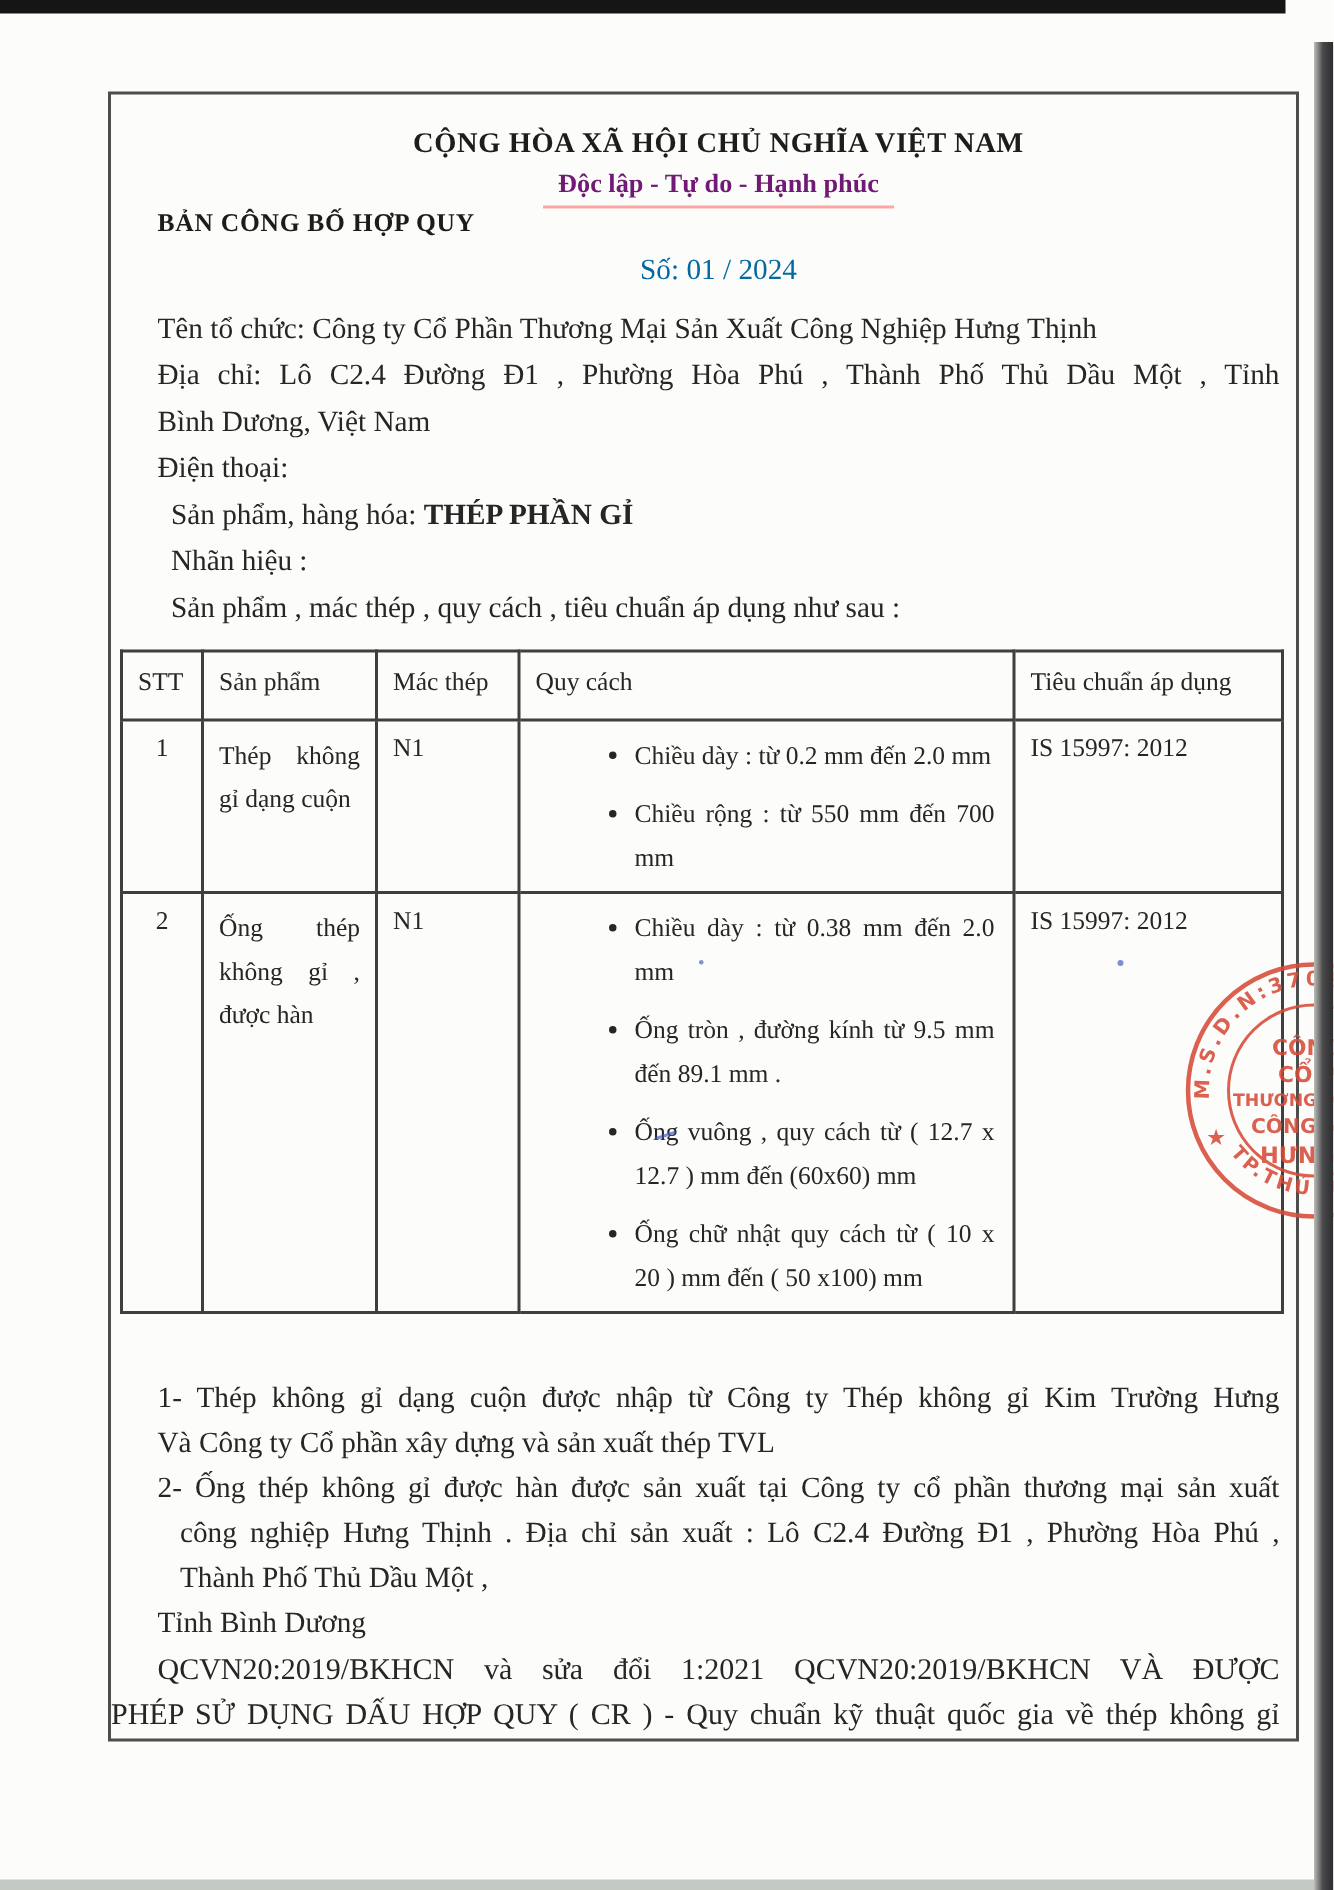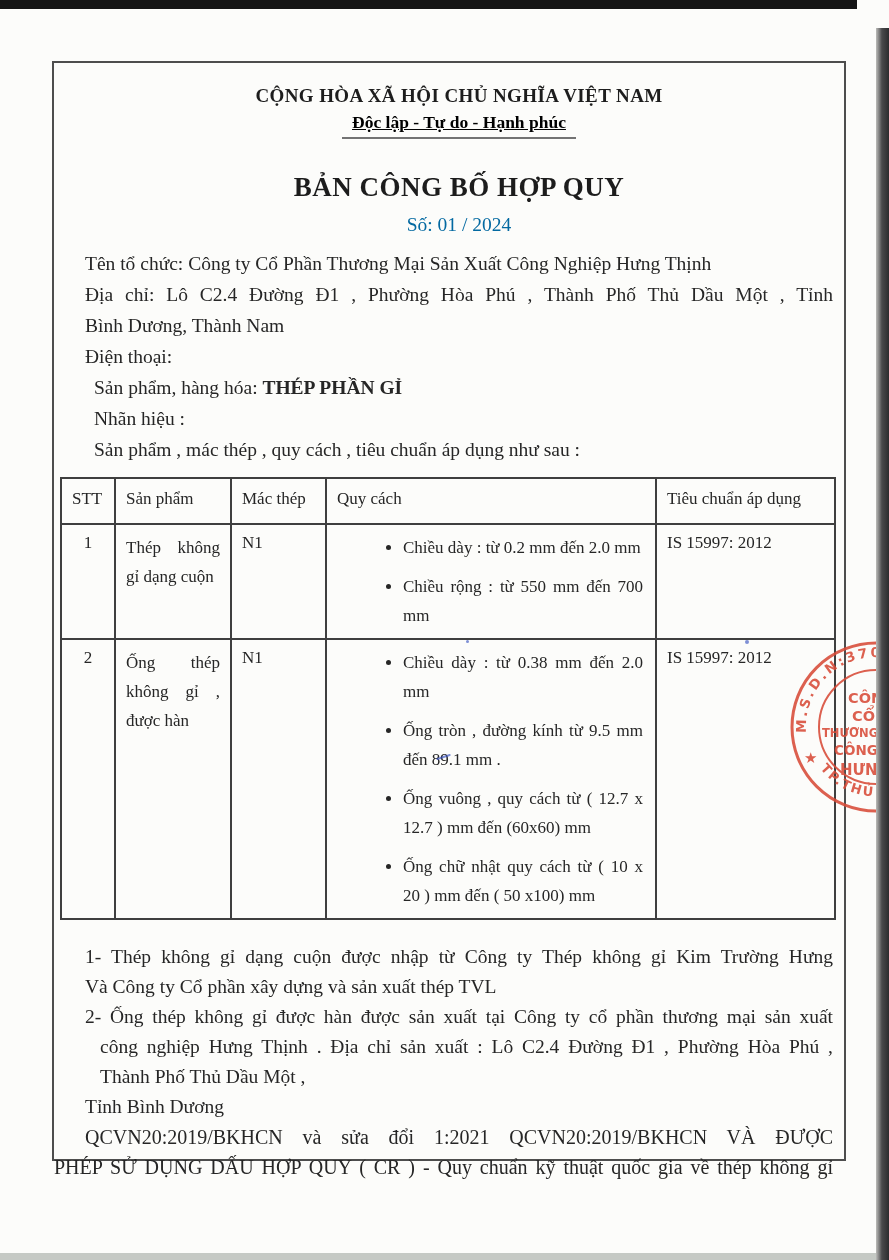--- a/index.html
+++ b/index.html
@@ -15,35 +15,35 @@
     color: #262626;
   }
 
   
   .scan-top    { position: absolute; left: 0; top: 0; width: 857px; height: 9px; background: #151515; z-index: 6; }
   .scan-right  { position: absolute; right: 0; top: 28px; width: 13px; height: 1232px; z-index: 5;
                  background: linear-gradient(to right, #bdbdba, #4a4a4c 45%, #2c2c2e); }
   .scan-bottom { position: absolute; left: 0; bottom: 0; width: 100%; height: 7px; background: #c5c9c4; z-index: 4; }
 
   .border-box {
-    position: absolute; left: 52px; top: 61px;
+    position: absolute; left: 72px; top: 61px;
     width: 794px; height: 1100px;
     border: 2px solid #4d4d4d;
     background: transparent;
   }
 
   .content { padding: 10px 11px 0 31px; }
 
   
   .nat-header { text-align: center; margin-top: 10px; }
   .nation { font-size: 19px; font-weight: bold; letter-spacing: .4px; color: #1d1d1d; line-height: 26px; }
-  .motto  { display: inline-block; font-size: 17.5px; font-weight: bold; color: #000000;
-            padding: 1px 10px 3px 10px; border-bottom: 2px solid #737373; line-height: 24px; text-decoration: underline; }
-
-  .doc-title { text-align: center; margin-top: 33px; font-size: 27px; font-weight: bold; letter-spacing: .5px; color: #1c1c1c; }
+  .motto  { display: inline-block; font-size: 17.5px; font-weight: bold; color: #701a75;
+            padding: 1px 10px 3px 10px; border-bottom: 2px solid #fca5a5; line-height: 24px; }
+
+  .doc-title { font-size: 17px; font-weight: bold; letter-spacing: .5px; color: #1c1c1c; }
   .doc-number { text-align: center; margin-top: 11px; font-size: 19.5px; color: #0369a1; }
 
   .info { margin-top: 12px; font-size: 19.5px; }
   .info p { line-height: 31px; }
   .indented { padding-left: 9px; }
   .jl { text-align: justify; text-align-last: justify; }
 
   
   table.spec {
     margin-top: 12px;
@@ -63,21 +63,21 @@
   td.c-name { text-align: justify; line-height: 29px; }
   td.c-grade { }
   .row-1 td { height: 92px; }
   .row-2 td { height: 235px; }
   td.c-spec { padding-top: 4px; }
   td.c-spec ul { margin-top 4px; padding-left: 66px; }
   td.c-spec li { text-align: justify; line-height: 29px; padding-right: 2px; }
   td.c-spec li + li { margin-top: 10px; }
 
   
-  .notes { margin-top: 22px; font-size: 19.5px; }
+  .notes { margin-top: 42px; font-size: 19.5px; }
   .notes div { line-height: 30px; }
   .n-hang { margin-left: 15px; }
   .standard { font-size: 20px; }
   .standard .line2 { margin-left: -31px; }
 
   
   .stamp { position: absolute; left: 766px; top: 617px; width: 220px; height: 220px; z-index: 4; opacity: .88; }
   .stamp text { font-family: "DejaVu Sans", sans-serif; font-weight: bold; }
 
   
@@ -100,21 +100,21 @@
         <div class="nation">CỘNG HÒA XÃ HỘI CHỦ NGHĨA VIỆT NAM</div>
         <div><span class="motto">Độc lập - Tự do - Hạnh phúc</span></div>
       </div>
 
       <div class="doc-title">BẢN CÔNG BỐ HỢP QUY</div>
       <div class="doc-number">Số: 01 / 2024</div>
 
       <div class="info">
         <p>Tên tổ chức: Công ty Cổ Phần Thương Mại Sản Xuất Công Nghiệp Hưng Thịnh</p>
         <p class="jl">Địa chỉ: Lô C2.4 Đường Đ1 , Phường Hòa Phú , Thành Phố Thủ Dầu Một , Tỉnh</p>
-        <p>Bình Dương, Thành Nam</p>
+        <p>Bình Dương, Việt Nam</p>
         <p>Điện thoại:</p>
         <p class="indented"><span>Sản phẩm, hàng hóa: </span><strong>THÉP PHẦN GỈ</strong></p>
         <p class="indented">Nhãn hiệu :</p>
         <p class="indented">Sản phẩm , mác thép , quy cách , tiêu chuẩn áp dụng như sau :</p>
       </div>
 
       <table class="spec">
         <colgroup>
           <col style="width:54px">
             <col style="width:116px">

